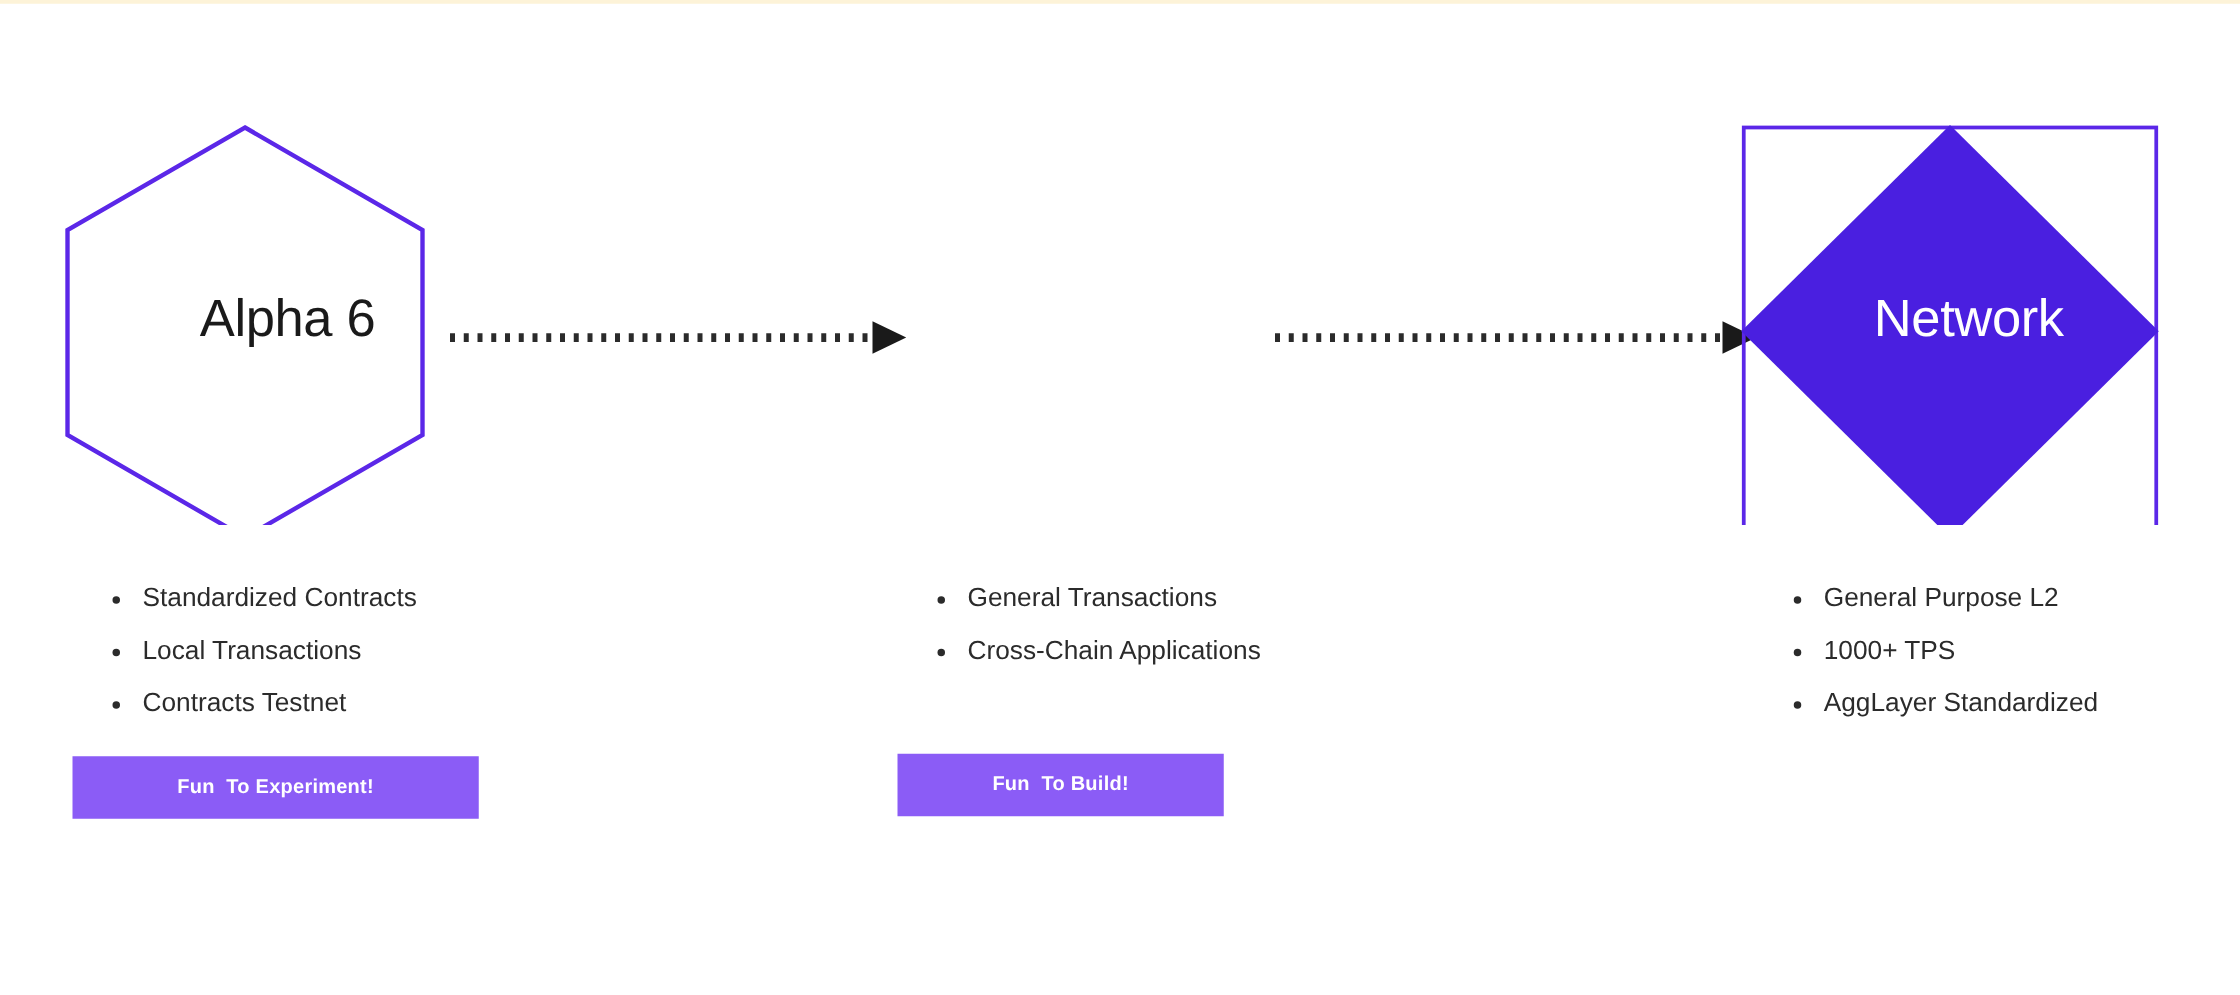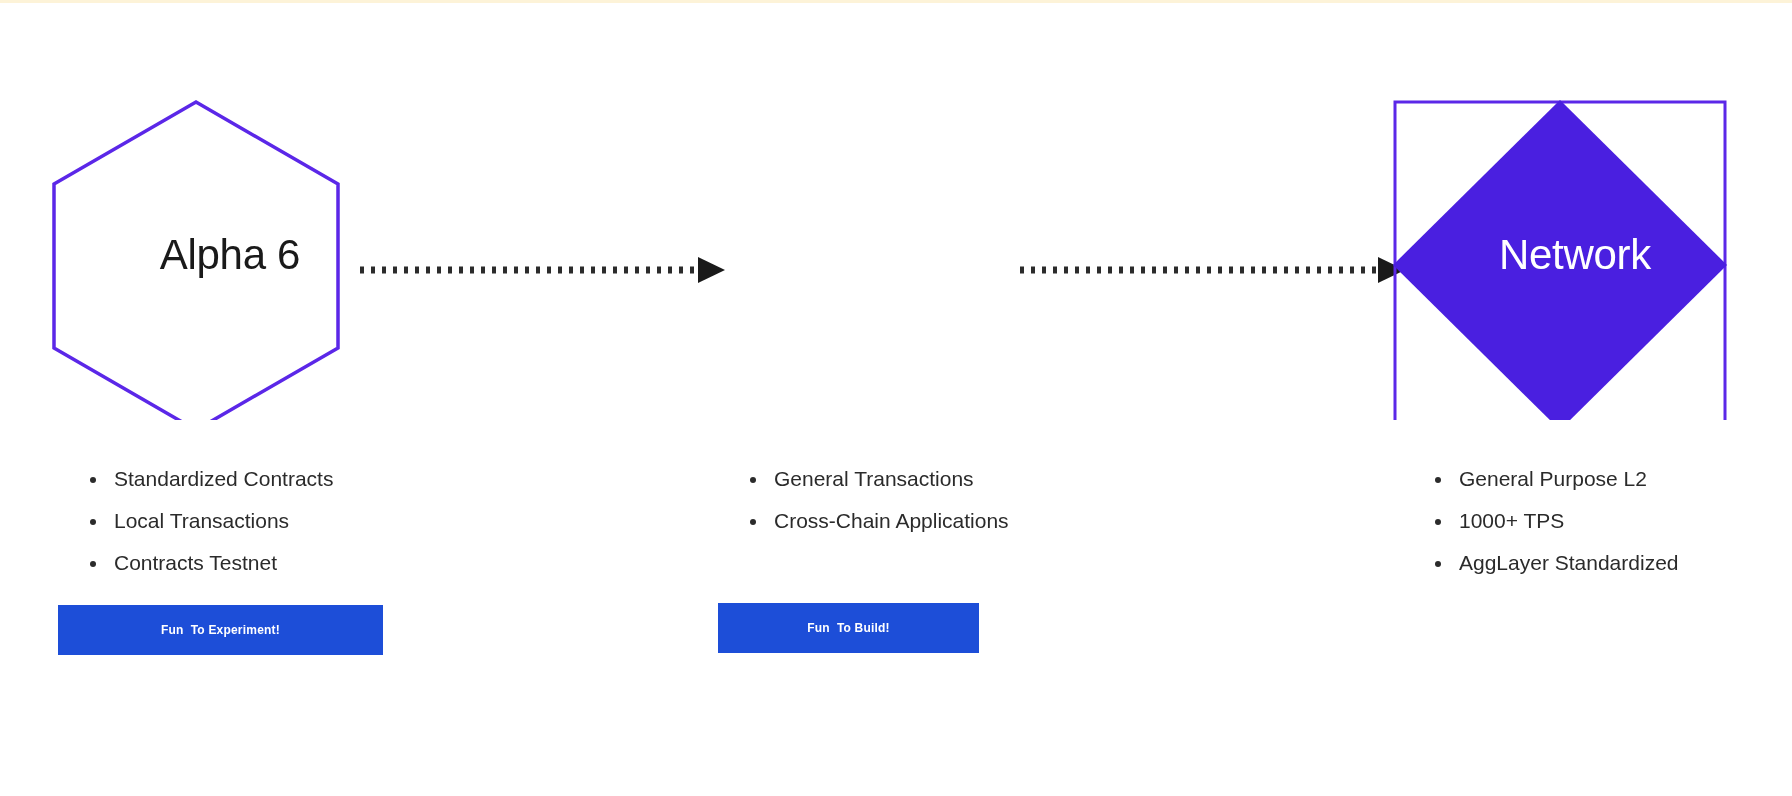--- a/index.html
+++ b/index.html
@@ -99,28 +99,28 @@
     height: 6px;
     border-radius: 50%;
     background: #2b2b2b;
   }
 
   
   .cta {
     position: absolute;
     top: 605px;
     height: 50px;
-    background: #1d4ed8;
+    background: #8b5cf6;
     color: #ffffff;
     border: none;
     display: flex;
     align-items: center;
     justify-content: center;
     font-family: "Liberation Sans", sans-serif;
-    font-size: 12px;
+    font-size: 16px;
     font-weight: 700;
     letter-spacing: 0.2px;
     cursor: pointer;
     padding: 16px;
     white-space: pre;
   }
   .cta-alpha   { left: 28px; width: 325px; }
   .cta-beta    { left: 28px; width: 261px; top: 603px; }
   .cta-mainnet { left: 28px; width: 325px; }
 

